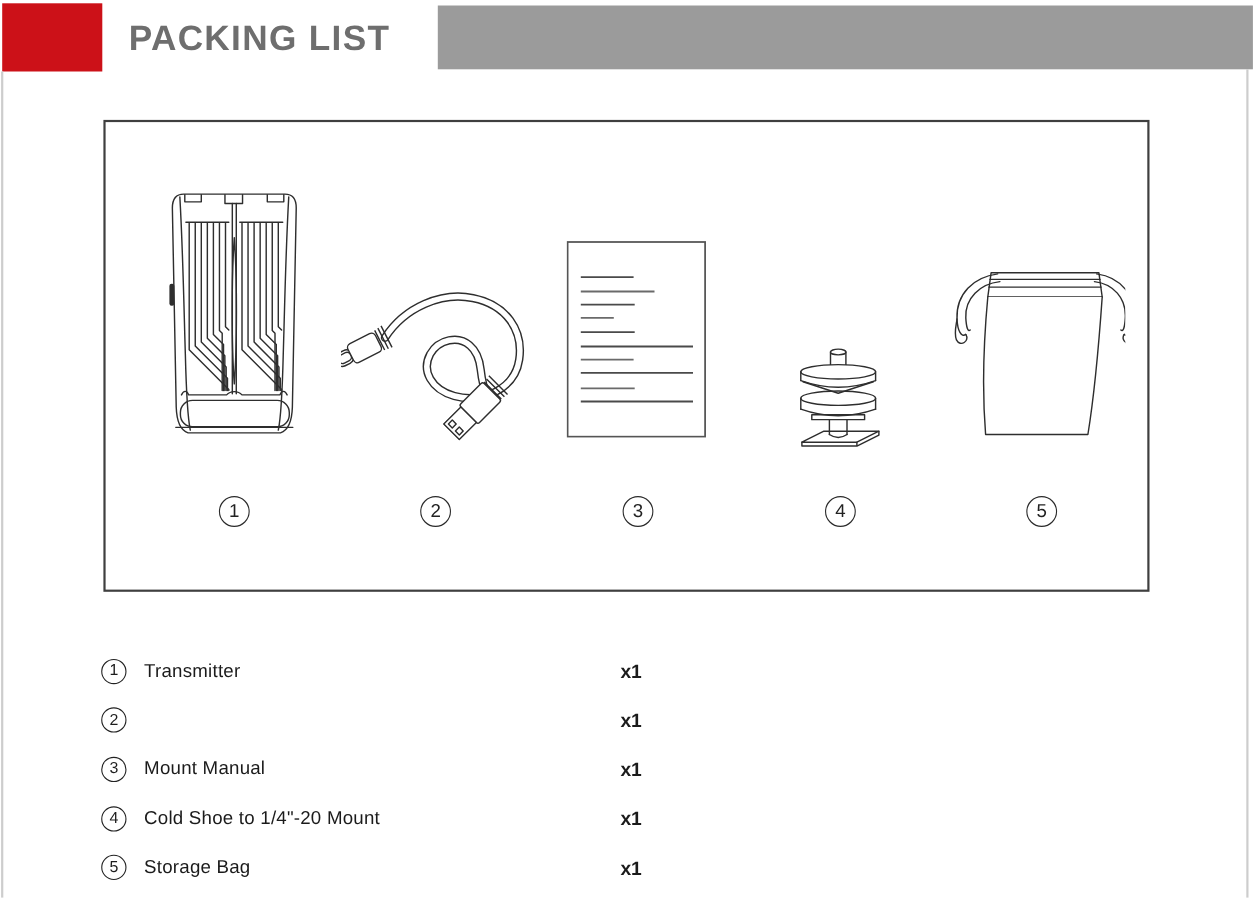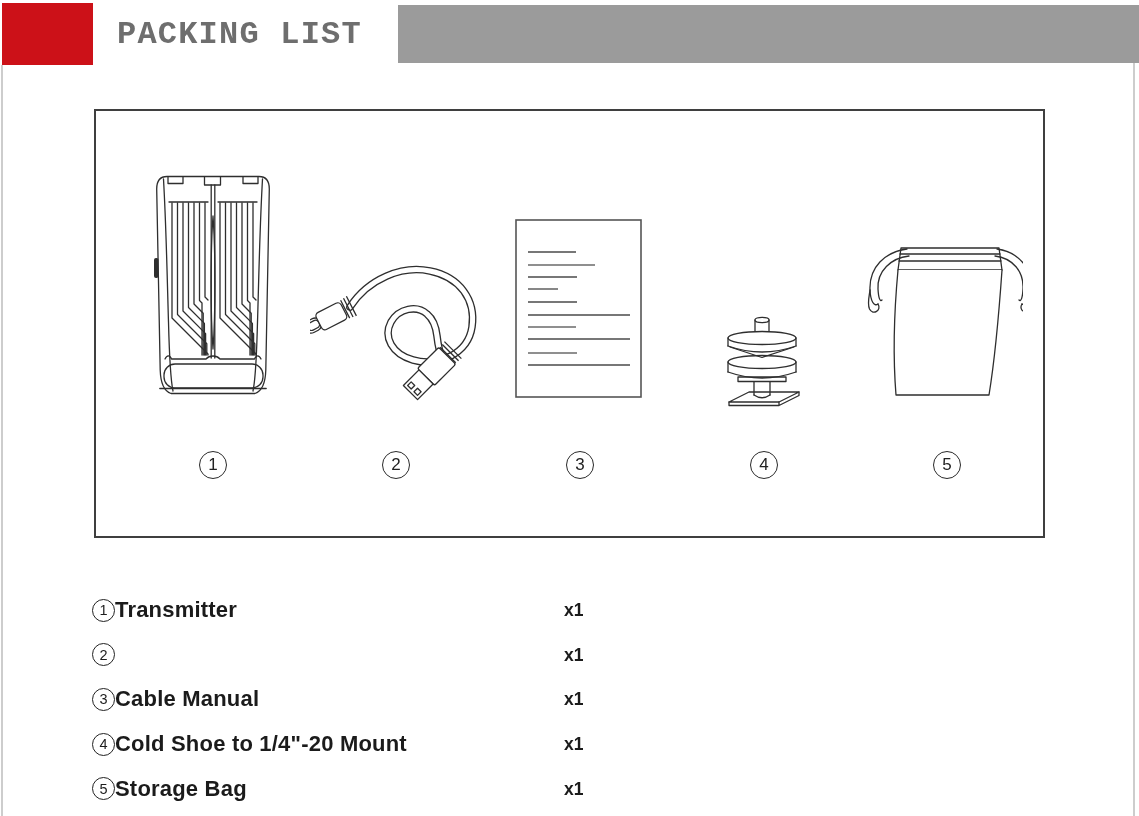--- a/index.html
+++ b/index.html
@@ -18,21 +18,21 @@
     font-family:"Liberation Sans", sans-serif;
     overflow:hidden;
   }
   
   .red-block{position:absolute;left:2px;top:3px;width:91px;height:62px;background:var(--accent-red);}
   .gray-bar{position:absolute;left:398px;top:5px;width:741px;height:58px;background:var(--bar-gray);}
   .page-title{
     position:absolute;left:117px;top:3px;height:62px;
     display:flex;align-items:center;
     font-size:32px;font-weight:bold;color:var(--title-gray);
-    letter-spacing:1.2px;white-space:nowrap;font-family:Liberation Mono, monospace;
+    letter-spacing:1.2px;white-space:nowrap;
   }
   
   .edge-line-left{position:absolute;left:1px;top:65px;width:2px;height:751px;background:#cdcdcd;}
   .edge-line-right{position:absolute;left:1133px;top:63px;width:2px;height:753px;background:#cdcdcd;}
   
   .figure-box{
     position:absolute;left:94px;top:109px;width:951px;height:429px;
     border:2px solid #3f3f3f;background:#fff;
   }
   .illus{position:absolute;}
@@ -50,21 +50,21 @@
   .fig-badge.b1{left:103px;} .fig-badge.b2{left:286px;} .fig-badge.b3{left:470px;}
   .fig-badge.b4{left:654px;} .fig-badge.b5{left:837px;}
   
   .packing-list{position:absolute;left:92px;top:588px;width:620px;}
   .list-row{position:relative;height:44.6px;display:flex;align-items:center;}
   .num-circle{
     width:23px;height:23px;border-radius:50%;border:1.4px solid #222;
     display:flex;align-items:center;justify-content:center;
     font-size:14.5px;color:#1d1d1d;flex:0 0 auto;background:#fff;
   }
-  .item-label{font-size:22px;color:var(--text);letter-spacing:0.2px;white-space:nowrap;font-weight:bold;}
+  .item-label{margin-left:16px;font-size:17px;color:var(--text);letter-spacing:0.2px;white-space:nowrap;}
   .item-qty{position:absolute;left:472px;top:50%;transform:translateY(-46%);font-size:17.5px;color:var(--text);font-weight:bold;}
 </style>
 </head>
 <body>
 
 <div class="red-block"></div>
 <div class="gray-bar"></div>
 <div class="page-title">PACKING LIST</div>
 <div class="edge-line-left"></div>
 <div class="edge-line-right"></div>
@@ -199,21 +199,21 @@
     <span class="item-qty">x1</span>
   </div>
 
   <div class="list-row">
     <span class="num-circle">2</span>
     <span class="item-qty">x1</span>
   </div>
 
   <div class="list-row">
     <span class="num-circle">3</span>
-    <span class="item-label">Cable Manual</span>
+    <span class="item-label">Mount Manual</span>
     <span class="item-qty">x1</span>
   </div>
 
   <div class="list-row">
     <span class="num-circle">4</span>
     <span class="item-label">Cold Shoe to 1/4"-20 Mount</span>
     <span class="item-qty">x1</span>
   </div>
 
   <div class="list-row">

